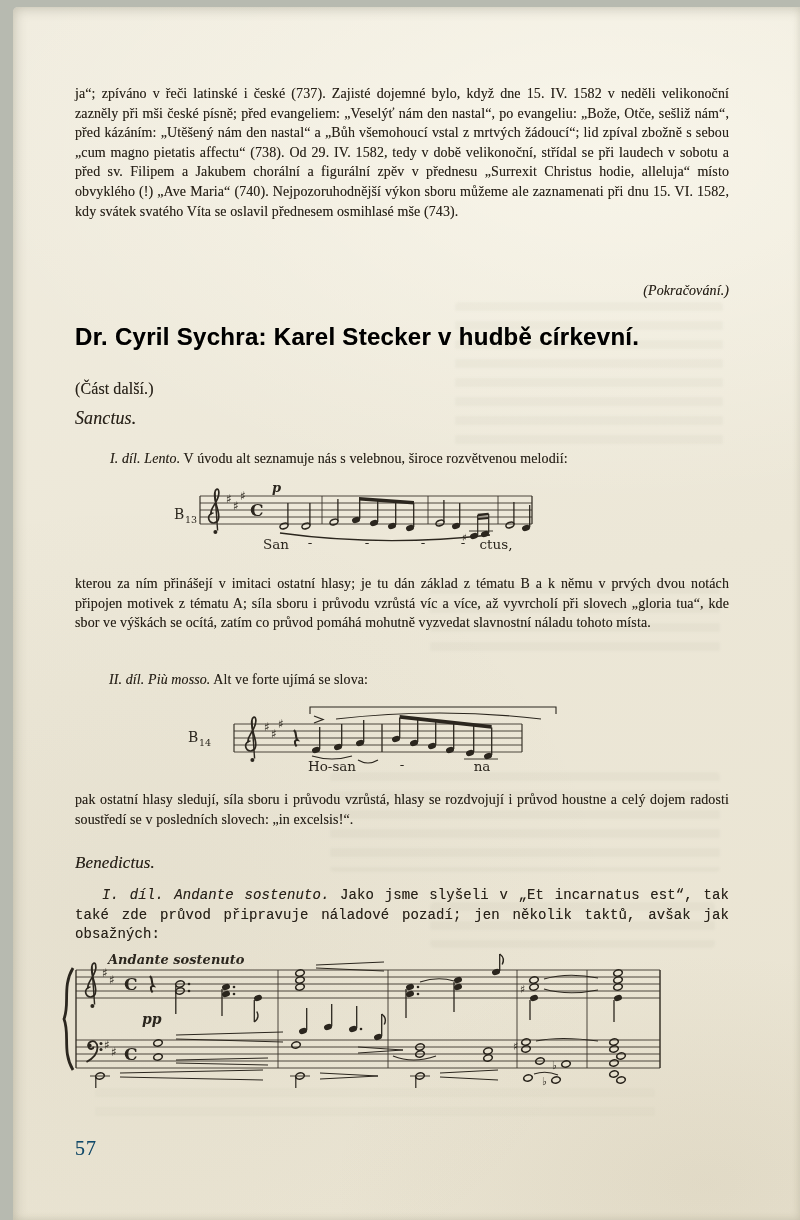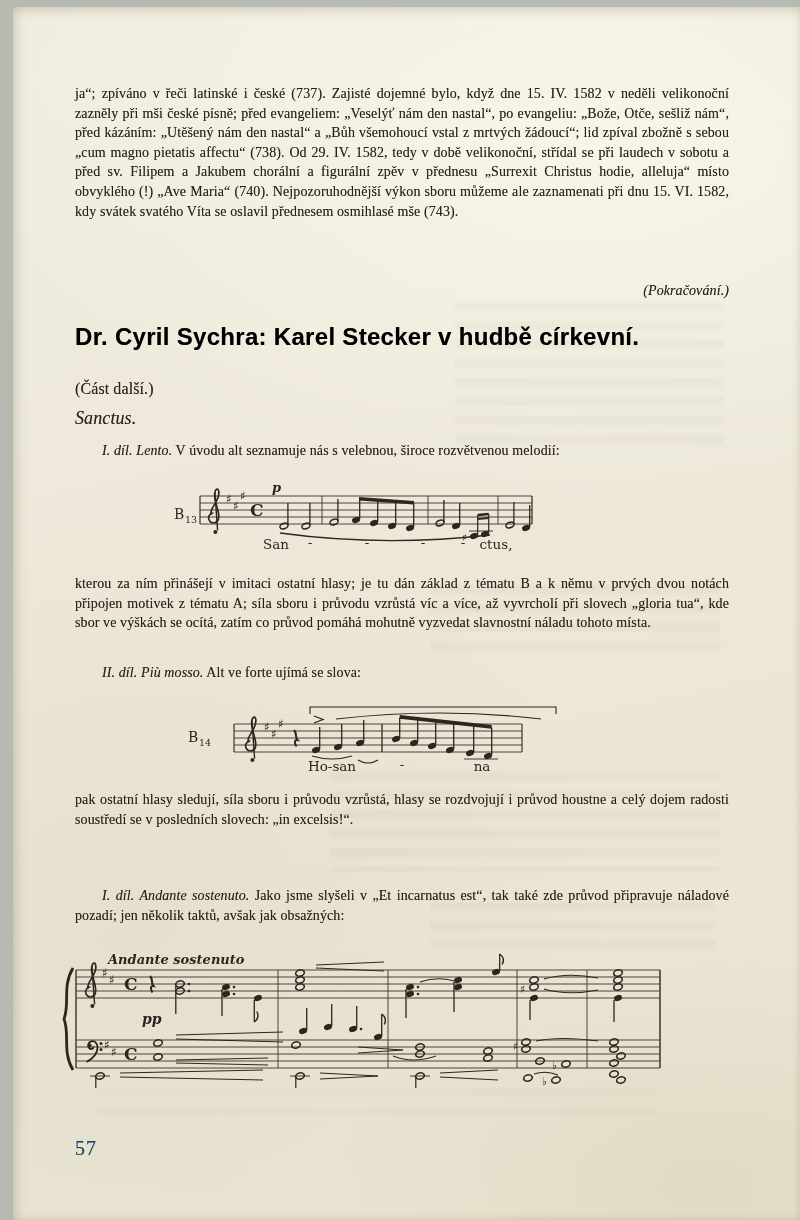--- a/index.html
+++ b/index.html
@@ -80,21 +80,21 @@
   <p class="blk body-text" style="left:75px;top:84px;margin:0;">ja“; zpíváno v řeči latinské i české (737). Zajisté dojemné bylo, když dne 15. IV. 1582 v neděli velikonoční zazněly při mši české písně; před evangeliem: „Veselýť nám den nastal“, po evangeliu: „Bože, Otče, sešliž nám“, před kázáním: „Utěšený nám den nastal“ a „Bůh všemohoucí vstal z mrtvých žádoucí“; lid zpíval zbožně s sebou „cum magno pietatis affectu“ (738). Od 29. IV. 1582, tedy v době velikonoční, střídal se při laudech v sobotu a před sv. Filipem a Jakubem chorální a figurální zpěv v přednesu „Surrexit Christus hodie, alleluja“ místo obvyklého (!) „Ave Maria“ (740). Nejpozoruhodnější výkon sboru můžeme ale zaznamenati při dnu 15. VI. 1582, kdy svátek svatého Víta se oslavil přednesem osmihlasé mše (743).</p>
 
   <p class="blk body-text note-it" style="left:75px;top:277px;width:650px;text-align:right;margin:4px;">(Pokračování.)</p>
 
   <h1 class="blk heading" style="left:75px;top:323px;width:660px;margin:0;">Dr. Cyril Sychra: Karel Stecker v hudbě církevní.</h1>
 
   <p class="blk body-text center" style="left:75px;top:379px;width:650px;margin:0;font-size:16px;">(Část další.)</p>
 
   <p class="blk body-text center note-it" style="left:75px;top:409px;width:650px;margin:0;font-size:18px;">Sanctus.</p>
 
-  <p class="blk body-text indent" style="left:75px;top:441px;margin:0;">
+  <p class="blk body-text indent" style="left:75px;top:441px;margin:8px;">
     <span class="lead-it">I. díl. Lento.</span><span> V úvodu alt seznamuje nás s velebnou, široce rozvětvenou melodií:</span>
   </p>
 
   <svg class="music" style="left:172px;top:483px;" width="372" height="78" viewBox="0 0 372 78">
     <text class="mus-serif" x="2" y="36" font-size="14">B</text>
     <text class="mus-serif" x="13" y="40" font-size="9.5">13</text>
     <g stroke="#3a342a" stroke-width=".9">
       <line x1="28" y1="13" x2="360" y2="13"></line>
         <line x1="28" y1="20" x2="360" y2="20"></line>
       <line x1="28" y1="27" x2="360" y2="27"></line>
@@ -150,21 +150,21 @@
       <text x="138" y="64">-</text>
       <text x="195" y="64">-</text>
       <text x="251" y="64">-</text>
       <text x="291" y="64">-</text>
       <text x="324" y="66">ctus,</text>
     </g>
   </svg>
 
   <p class="blk body-text" style="left:75px;top:574px;margin:0;">kterou za ním přinášejí v imitaci ostatní hlasy; je tu dán základ z tématu B a k němu v prvých dvou notách připojen motivek z tématu A; síla sboru i průvodu vzrůstá víc a více, až vyvrcholí při slovech „gloria tua“, kde sbor ve výškách se ocítá, zatím co průvod pomáhá mohutně vyzvedat slavnostní náladu tohoto místa.</p>
 
-  <p class="blk body-text indent" style="left:75px;top:663px;margin:0;">
+  <p class="blk body-text indent" style="left:75px;top:663px;margin:7px;">
     <span class="lead-it">II. díl. Più mosso.</span><span> Alt ve forte ujímá se slova:</span>
   </p>
 
   <svg class="music" style="left:186px;top:692px;" width="380" height="92" viewBox="0 0 380 92">
     <text class="mus-serif" x="2" y="50" font-size="14">B</text>
     <text class="mus-serif" x="13" y="54" font-size="9.5">14</text>
     <g stroke="#3a342a" stroke-width=".9">
       <line x1="48" y1="32" x2="336" y2="32"></line>
         <line x1="48" y1="39" x2="336" y2="39"></line>
       <line x1="48" y1="46" x2="336" y2="46"></line>
@@ -209,22 +209,23 @@
     <path d="M172 68 Q182 74 192 68" fill="none" stroke="#2b261e" stroke-width="1.2"></path>
     <g font-size="13.5" class="mus-serif" text-anchor="middle">
       <text x="146" y="79">Ho-san</text>
       <text x="216" y="77">-</text>
       <text x="296" y="79">na</text>
     </g>
   </svg>
 
   <p class="blk body-text" style="left:75px;top:790px;margin:0;">pak ostatní hlasy sledují, síla sboru i průvodu vzrůstá, hlasy se rozdvojují i průvod houstne a celý dojem radosti soustředí se v posledních slovech: „in excelsis!“.</p>
 
-
-  <p class="blk body-text indent" style="left:75px;top:886px;margin:0;">
+  <p class="blk body-text center note-it" style="left:75px;top:853px;width:650px;margin:0;font-size:17px;">Benedictus.</p>
+
+  <p class="blk body-text indent" style="left:75px;top:886px;margin:0;font-family:Liberation Mono, monospace;">
     <span class="lead-it">I. díl. Andante sostenuto.</span><span> Jako jsme slyšeli v „Et incarnatus est“, tak také zde průvod připravuje náladové pozadí; jen několik taktů, avšak jak obsažných:</span>
   </p>
 
   <svg class="music" style="left:58px;top:952px;" width="612" height="150" viewBox="0 0 612 150">
     <text class="mus-serif" x="50" y="12" font-size="13" font-style="italic" font-weight="bold">Andante sostenuto</text>
     <path d="M15 16 C4 34 12 52 6 67 C12 82 4 100 15 118" fill="none" stroke="#2b261e" stroke-width="2.8"></path>
     <g stroke="#3a342a" stroke-width=".9">
       <line x1="18" y1="18" x2="602" y2="18"></line>
         <line x1="18" y1="25" x2="602" y2="25"></line>
       <line x1="18" y1="32" x2="602" y2="32"></line>

